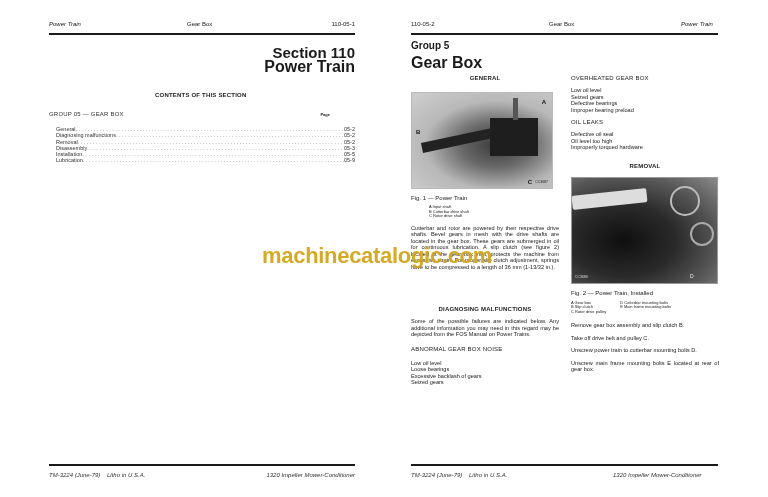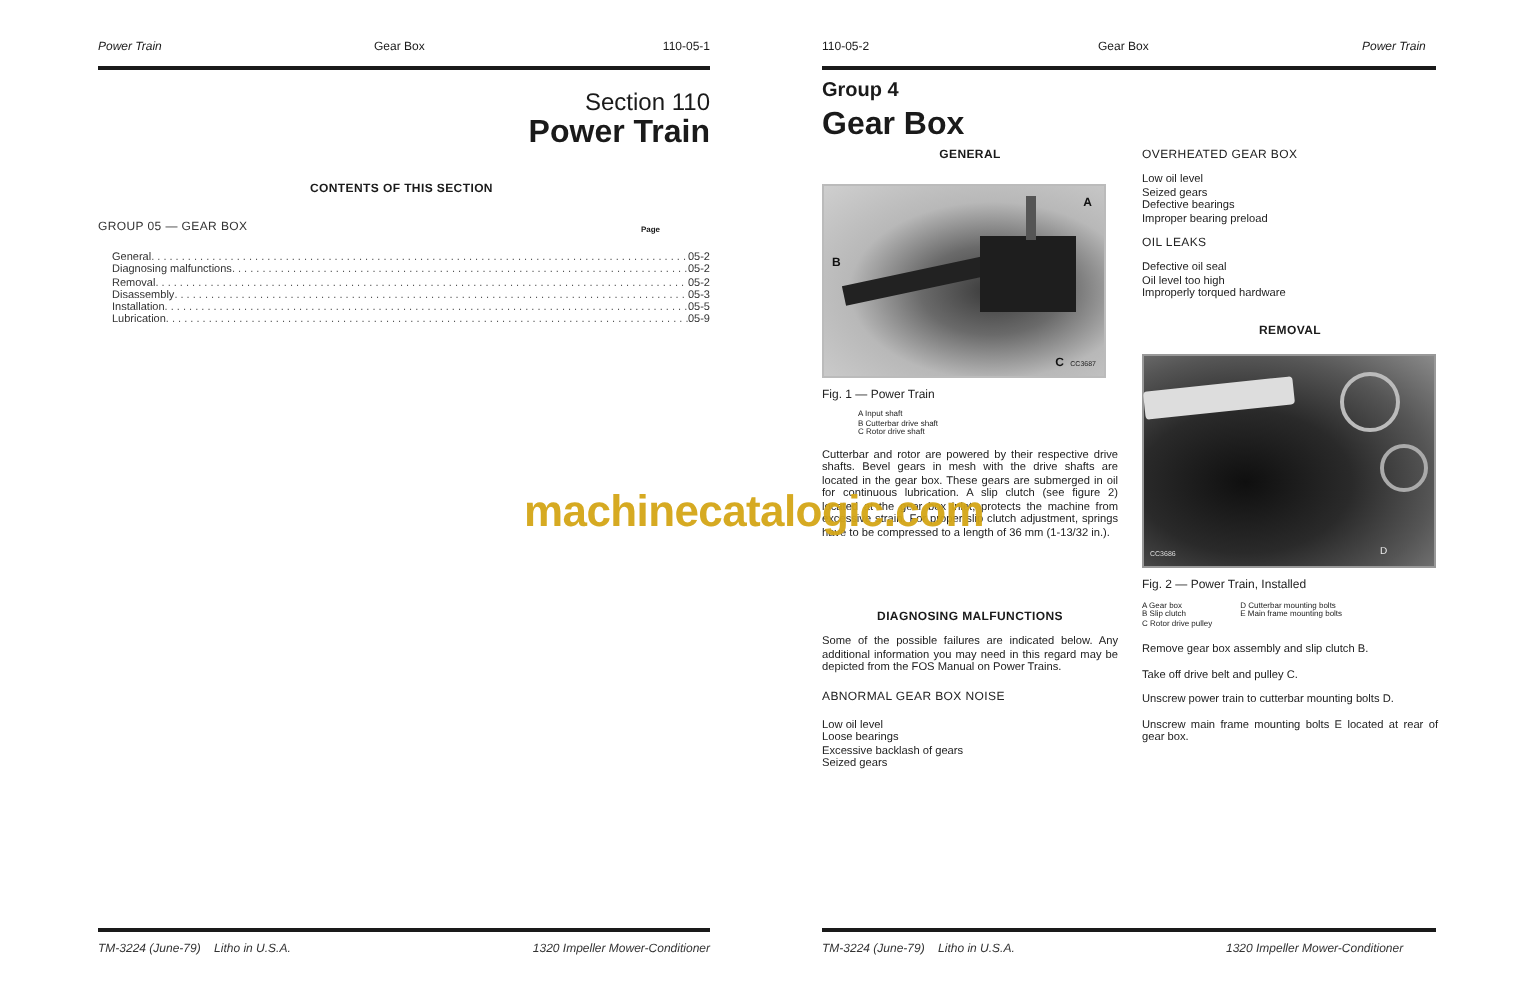--- a/index.html
+++ b/index.html
@@ -13,21 +13,21 @@
     .page.right { left: 384px; width: 384px; }
 
     .hdr { position: absolute; top: 20px; font-size: 6px; line-height: 8px; }
     .rule { position: absolute; height: 2px; background: #1a1a1a; }
 
     
     .left .hdr-l { left: 49px; }
     .left .hdr-c { left: 187px; }
     .left .hdr-r { right: 29px; }
     .left .rule-top { left: 49px; width: 306px; top: 33px; }
-    .left .sec-num { position: absolute; right: 29px; top: 44px; font-size: 12px; font-weight: normal; }
+    .left .sec-num { position: absolute; right: 29px; top: 44px; font-size: 15px; font-weight: bold; }
     .left .sec-title { position: absolute; right: 29px; top: 58px; font-size: 16px; font-weight: bold; }
     .left .contents-h { position: absolute; left: 155px; top: 92px; font-size: 6px; font-weight: bold; letter-spacing: 0.2px; }
     .left .group-h { position: absolute; left: 49px; top: 111px; font-size: 6px; color: #333; letter-spacing: 0.2px; }
     .left .page-lbl { position: absolute; right: 54px; top: 112px; font-size: 4px; font-weight: bold; }
     .toc { position: absolute; left: 56px; top: 126px; width: 299px; font-size: 5.5px; line-height: 6.3px; color: #333; }
     .toc .row { display: flex; align-items: baseline; }
     .toc .t { white-space: nowrap; }
     .toc .dots { flex: 1; overflow: hidden; white-space: nowrap; color: #555; }
     .toc .dots::after { content: " . . . . . . . . . . . . . . . . . . . . . . . . . . . . . . . . . . . . . . . . . . . . . . . . . . . . . . . . . . . . . . . . . . . . . . . . . . . . . . . . . . . . . . . . . . . . . . . . . . . . . . . . . . . . . . . . . . . . . . . . . . . ."; }
     .toc .p { white-space: nowrap; }
@@ -133,21 +133,21 @@
   <span class="ftr-l" style="white-space:pre">TM-3224 (June-79)    Litho in U.S.A.</span>
   <span class="ftr-r">1320 Impeller Mower-Conditioner</span>
 </div>
 
 <div class="page right">
   <span class="hdr hdr-l">110-05-2</span>
   <span class="hdr hdr-c">Gear Box</span>
   <span class="hdr hdr-r i" style="font-style:italic">Power Train</span>
   <div class="rule rule-top"></div>
 
-  <div class="grp">Group 4</div>
+  <div class="grp">Group 5</div>
   <div class="gtitle">Gear Box</div>
 
   <div class="colA">
     <div class="sub-h">GENERAL</div>
     <div class="photo1">
       <div class="shaft"></div>
       <div class="box"></div>
       <div class="post"></div>
       <span class="lbl" style="right:6px;top:6px">A</span>
       <span class="lbl" style="left:4px;top:36px">B</span>

